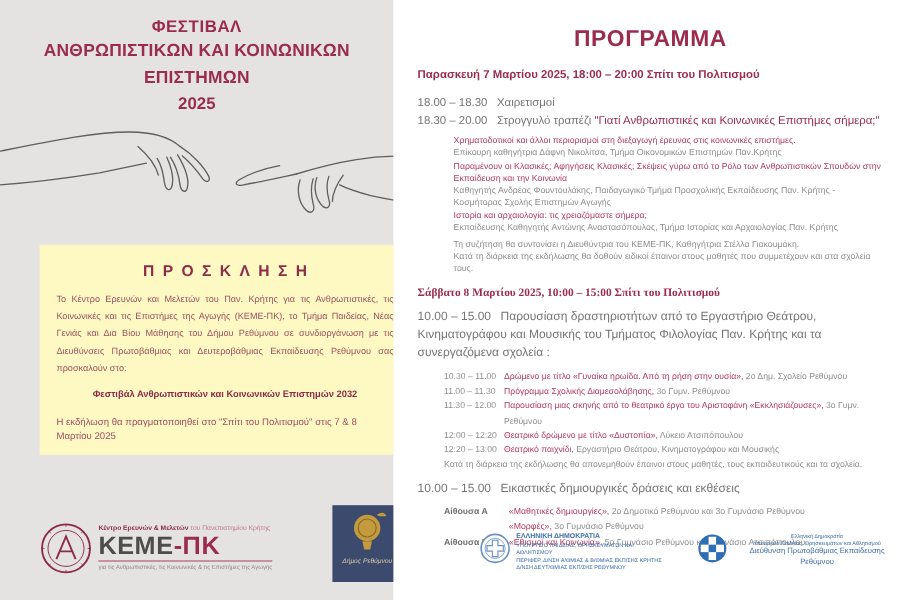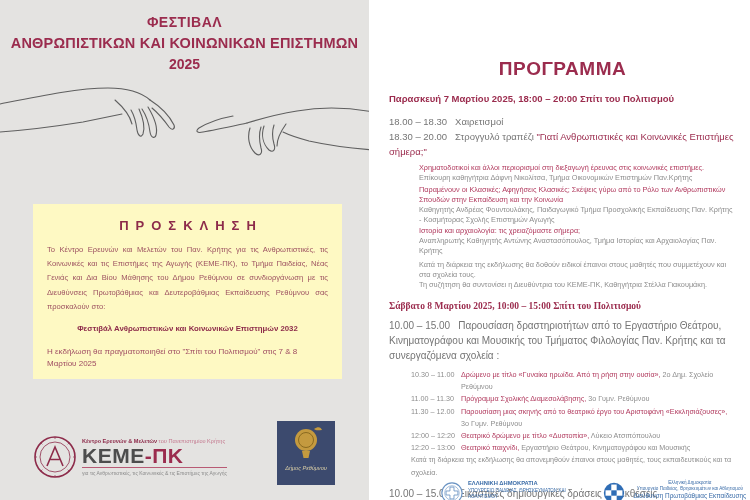--- a/index.html
+++ b/index.html
@@ -1,20 +1,20 @@
 <!DOCTYPE html>
 <html><head>
 <meta charset="utf-8">
 <style>
   html,body{margin:0;padding:0;background:#fff;}
   .poster{position:relative;width:750px;height:500px;display:flex;overflow:hidden;
           font-family:"Liberation Sans","DejaVu Sans",sans-serif;}
 
   
-  .left{position:relative;width:369px;height:500px;background:#e4e3e1;flex:0 0 auto;overflow:hidden;}
+  .left{position:relative;width:328px;height:500px;background:#e4e3e1;flex:0 0 auto;overflow:hidden;}
   .fest-title{margin-top:12px;text-align:center;color:#9b2c4e;font-weight:700;}
   .fest-line1{font-size:14px;line-height:20px;letter-spacing:.5px;}
   .fest-line2{font-size:14.5px;line-height:22px;letter-spacing:.2px;}
   .fest-line3{font-size:14px;line-height:20px;}
   .hands{display:block;margin-top:0;}
 
   .inv-card{position:absolute;left:33px;top:204px;width:309px;min-height:175px;background:#fef9c3;
             box-sizing:border-box;padding:14px 14px 0;}
   .inv-heading{font-size:13px;font-weight:700;letter-spacing:7px;color:#8d2b4a;text-align:center;
                line-height:16px;margin-bottom:9px;padding-left:7px;}
@@ -30,21 +30,21 @@
   .keme-main{font-size:21px;font-weight:700;line-height:22px;letter-spacing:.5px;}
   .keme-main-gray{color:#4d4d4d;}
   .keme-main-red{color:#9b2c4e;margin-top:12px;}
   .keme-bottom{font-size:5px;line-height:6px;color:#8a8a8a;border-top:1px solid #b85a74;padding-top:1.5px;}
 
   .muni-logo{position:absolute;left:277px;top:421px;width:58px;height:64px;background:#3c4a6e;
              display:flex;flex-direction:column;align-items:center;justify-content:flex-start;}
   .muni-script{font-size:5.6px;font-style:italic;color:#d9cda6;margin-top:2px;line-height:7px;}
 
   
-  .right{position:relative;flex:1;background:#ffffff;box-sizing:border-box;padding:0 14px 0 20px;overflow:hidden;margin-top:36px;}
+  .right{position:relative;flex:1;background:#ffffff;box-sizing:border-box;padding:0 14px 0 20px;overflow:hidden;}
   .prog-title{margin-top:22px;text-align:center;font-size:19px;line-height:22px;font-weight:700;
               color:#9b2c4e;letter-spacing:.5px;}
   .day-heading{font-size:9.5px;font-weight:700;color:#9b2c4e;line-height:12px;}
   .friday-heading{margin-top:13px;}
   .saturday-heading{margin-top:10px;font-family:Liberation Serif, serif;}
   .main-items{margin-top:9px;}
   .main-line{font-size:9.5px;color:#757575;line-height:15px;}
   .main-time{margin-right:8px;}
   .quote-red{color:#9b2c4e;}
   .talks{margin:4px 0 0 30px;}
@@ -160,27 +160,27 @@
       <div class="talk">
         <div class="talk-title">Χρηματοδοτικοί και άλλοι περιορισμοί στη διεξαγωγή έρευνας στις κοινωνικές επιστήμες.</div>
         <div class="talk-speaker">Επίκουρη καθηγήτρια Δάφνη Νικολίτσα, Τμήμα Οικονομικών Επιστημών Παν.Κρήτης</div>
       </div>
       <div class="talk">
         <div class="talk-title">Παραμένουν οι Κλασικές; Αφηγήσεις Κλασικές; Σκέψεις γύρω από το Ρόλο των Ανθρωπιστικών Σπουδών στην Εκπαίδευση και την Κοινωνία</div>
         <div class="talk-speaker">Καθηγητής Ανδρέας Φουντουλάκης, Παιδαγωγικό Τμήμα Προσχολικής Εκπαίδευσης Παν. Κρήτης - Κοσμήτορας Σχολής Επιστημών Αγωγής</div>
       </div>
       <div class="talk">
         <div class="talk-title">Ιστορία και αρχαιολογία: τις χρειαζόμαστε σήμερα;</div>
-        <div class="talk-speaker">Αναπληρωτής Καθηγητής Αντώνης Αναστασόπουλος, Τμήμα Ιστορίας και Αρχαιολογίας Παν. Κρήτης</div>
+        <div class="talk-speaker">Εκπαίδευσης Καθηγητής Αντώνης Αναστασόπουλος, Τμήμα Ιστορίας και Αρχαιολογίας Παν. Κρήτης</div>
       </div>
     </div>
 
     <div class="mod-note">
+      <div>Τη συζήτηση θα συντονίσει η Διευθύντρια του ΚΕΜΕ-ΠΚ, Καθηγήτρια Στέλλα Γιακουμάκη.</div>
       <div>Κατά τη διάρκεια της εκδήλωσης θα δοθούν ειδικοί έπαινοι στους μαθητές που συμμετέχουν και στα σχολεία τους.</div>
-      <div>Τη συζήτηση θα συντονίσει η Διευθύντρια του ΚΕΜΕ-ΠΚ, Καθηγήτρια Στέλλα Γιακουμάκη.</div>
     </div>
 
     <div class="day-heading saturday-heading">Σάββατο 8 Μαρτίου 2025, 10:00 – 15:00 Σπίτι του Πολιτισμού</div>
 
     <div class="intro">
       <span class="main-time">10.00 – 15.00</span><span>Παρουσίαση δραστηριοτήτων από το Εργαστήριο Θεάτρου, Κινηματογράφου και Μουσικής του Τμήματος Φιλολογίας Παν. Κρήτης και τα συνεργαζόμενα σχολεία :</span>
     </div>
 
     <div class="schedule">
       <div class="sch-row">

